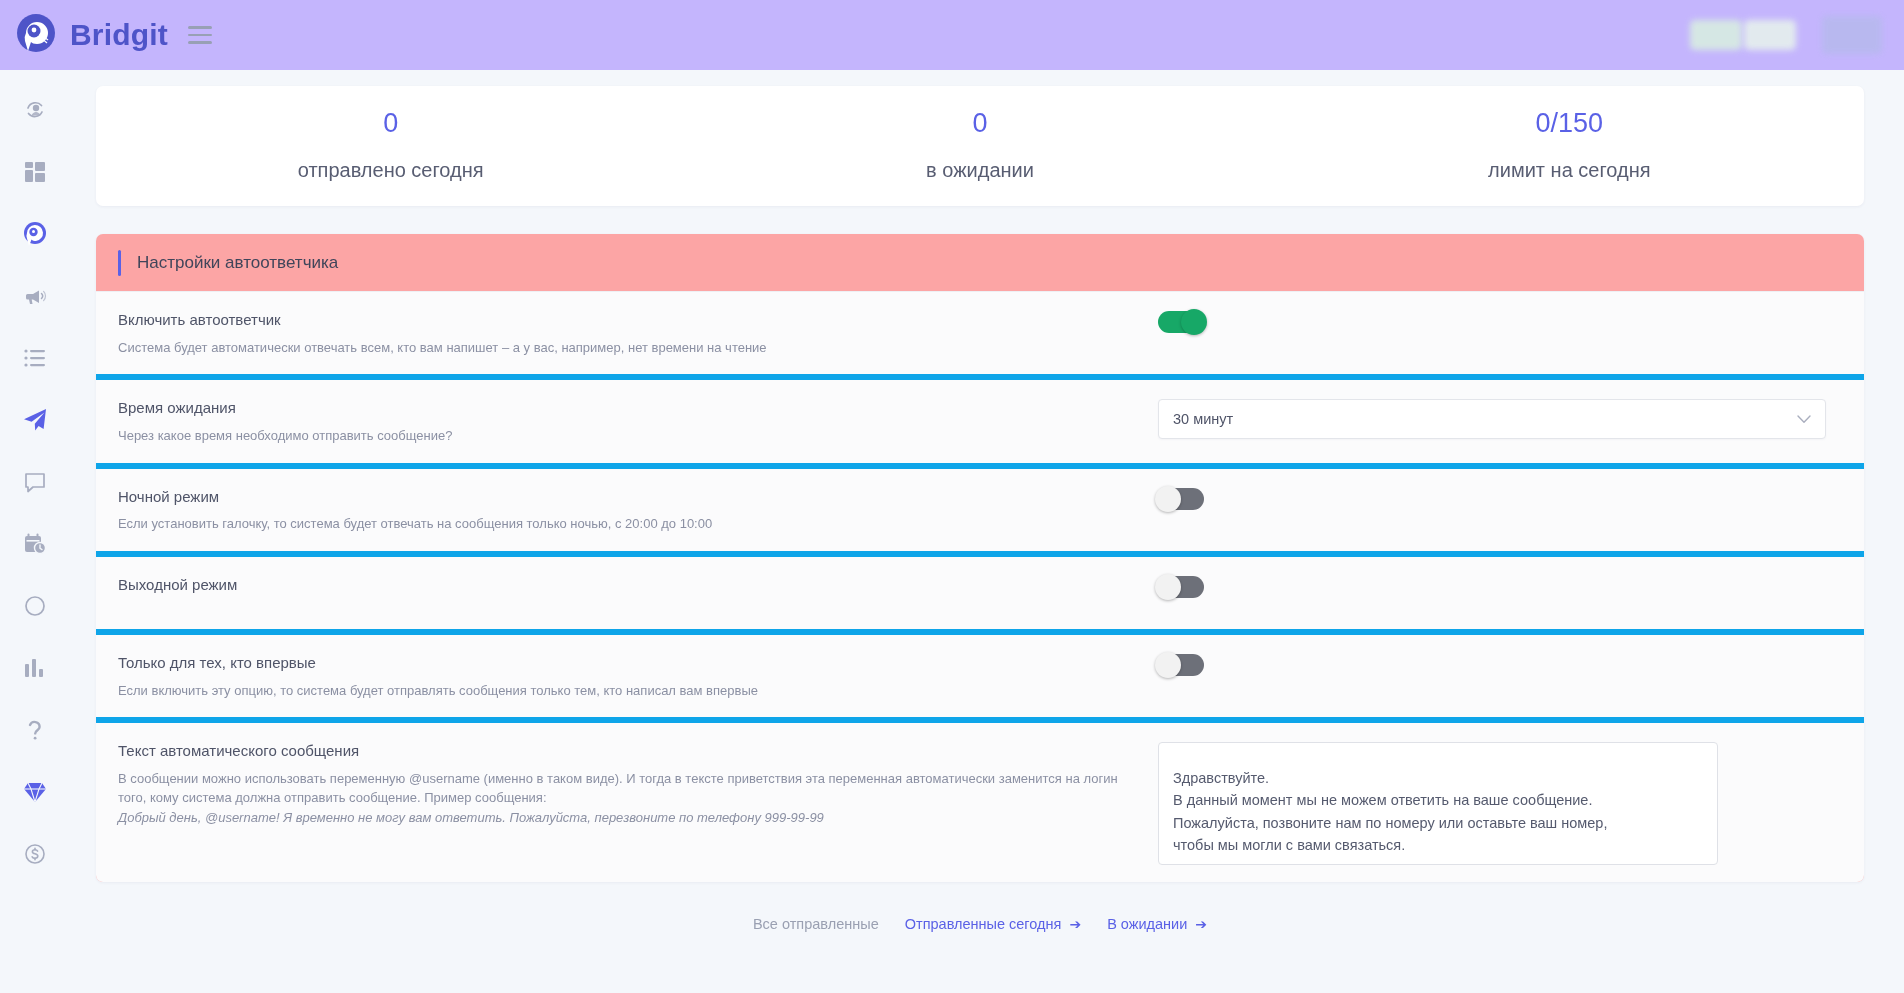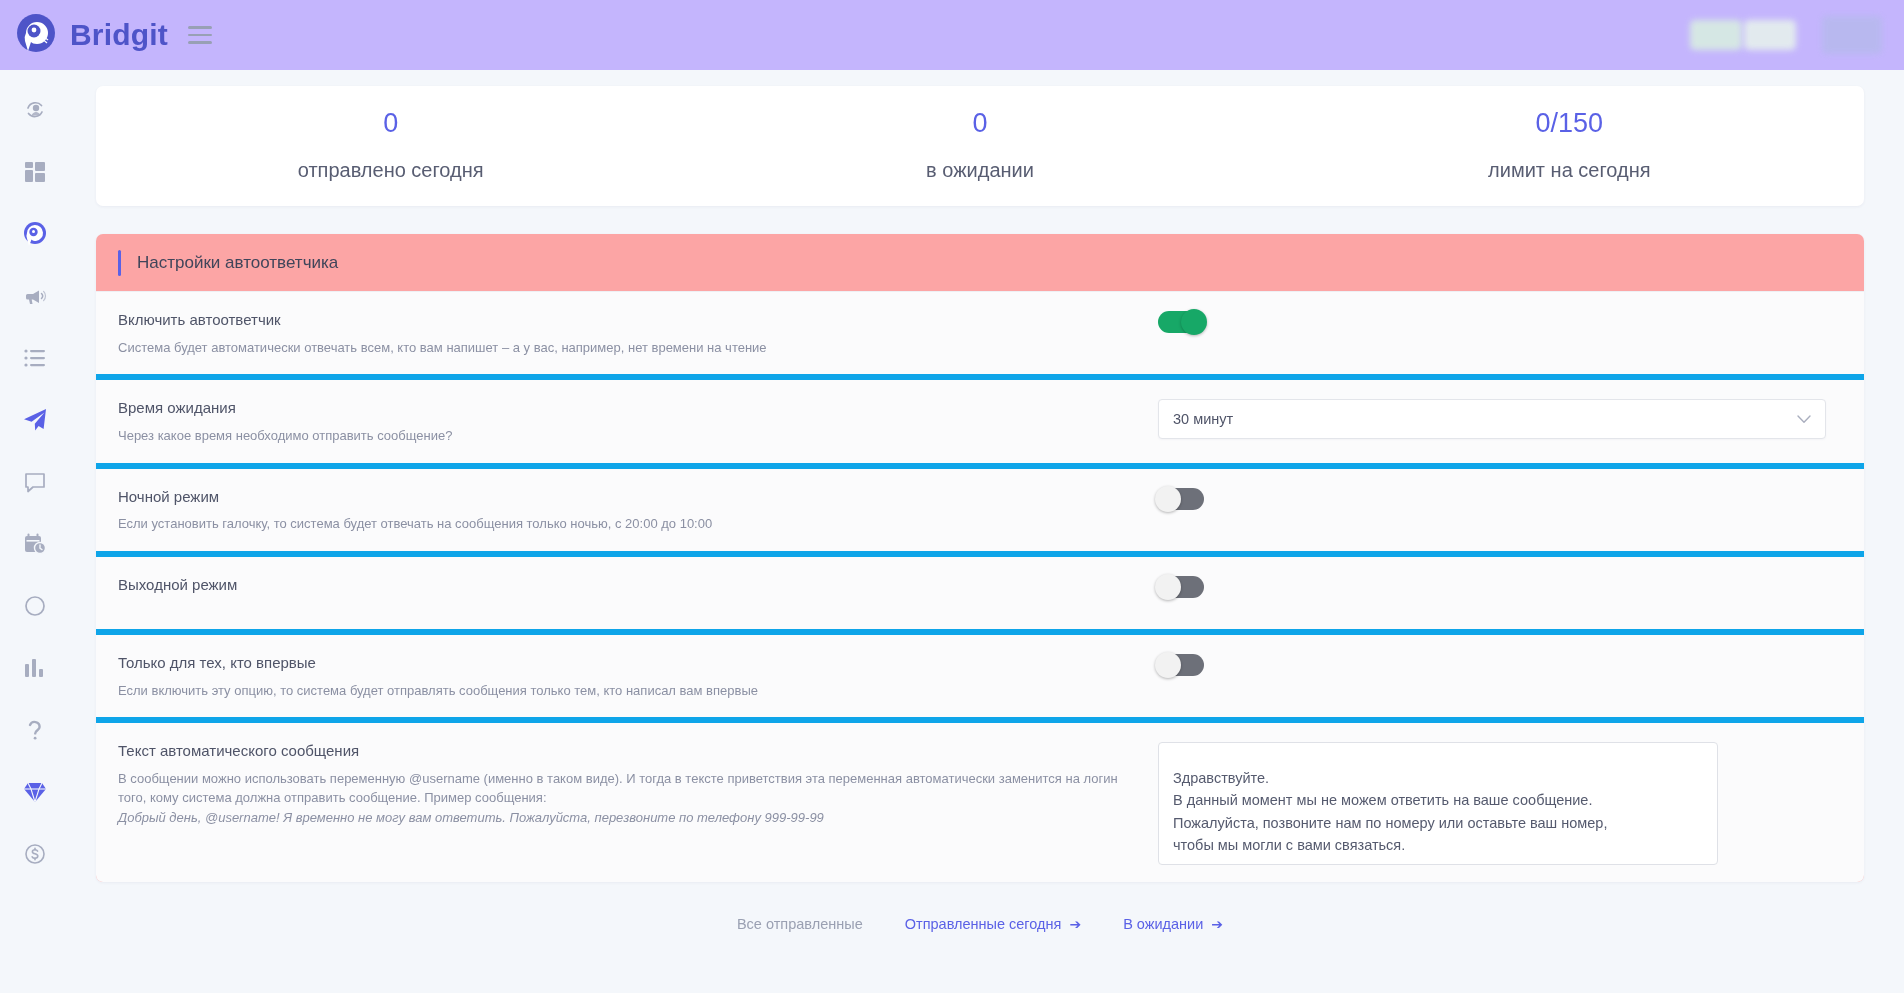--- a/index.html
+++ b/index.html
@@ -120,21 +120,21 @@
     border: 1px solid #dfe1e7; border-radius: 4px;
     padding: 24px 14px; font-size: 14.5px; color: #555a6e;
     line-height: 1.55; overflow: hidden; white-space: pre-wrap;
     font-family: "Liberation Sans", "DejaVu Sans", sans-serif;
     resize: none;
   }
 
   
   .footer {
     margin-top: 34px; display: flex; justify-content: center; align-items: center;
-    gap: 42px; font-size: 14.5px;
+    gap: 26px; font-size: 14.5px;
   }
   .footer .muted { color: #9aa0b2; cursor: pointer; }
   .footer .link { color: #5a61e6; cursor: pointer; display: inline-flex; align-items: center; gap: 8px; }
   .arrow { font-size: 14px; }
 </style>
 </head>
 <body>
 
 <div class="app">
 

